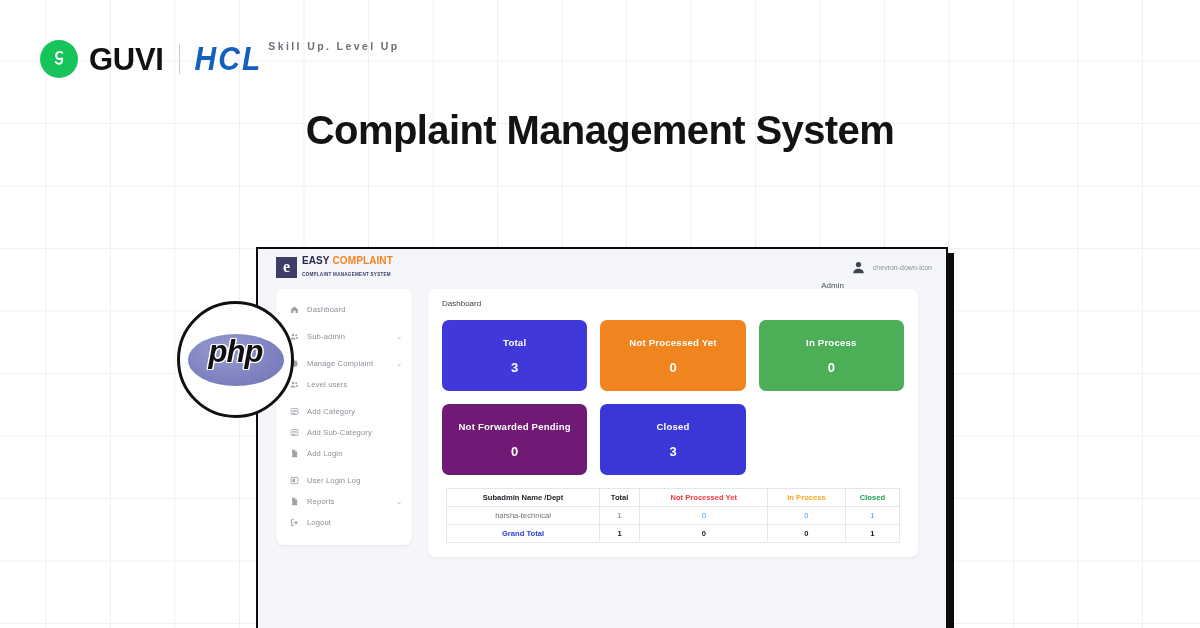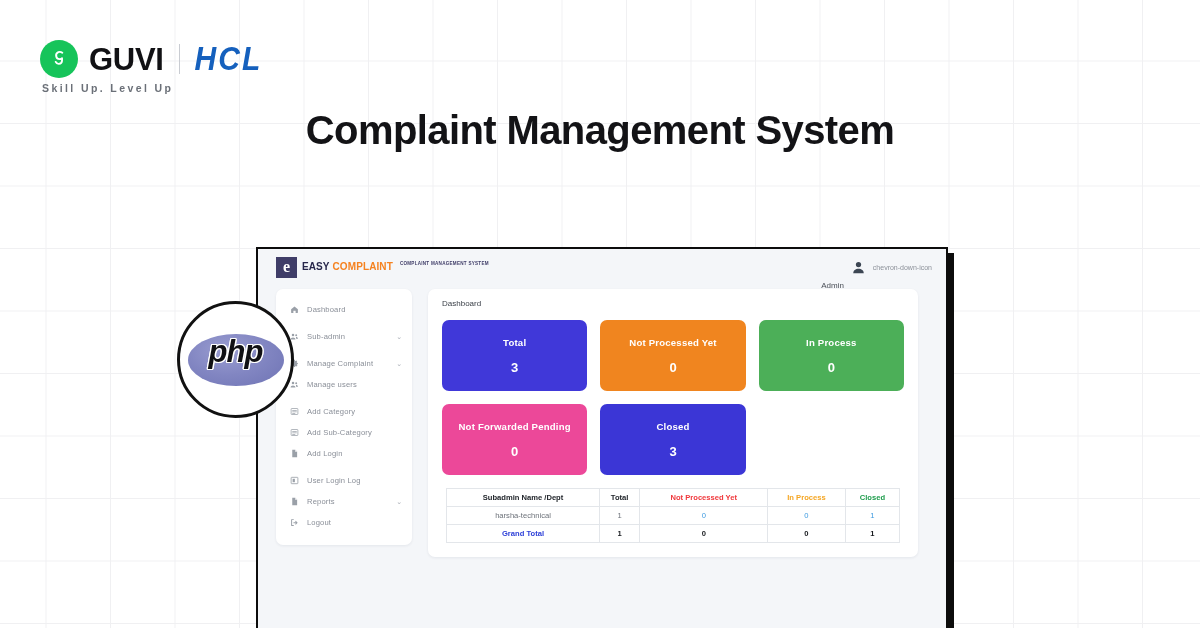--- a/index.html
+++ b/index.html
@@ -29,21 +29,21 @@
   }
 
   .stage { position: absolute; inset: 0; z-index: 1; }
 
   
   .brandbar {
     position: absolute;
     left: 40px;
     top: 40px;
     display: flex;
-    flex-direction: column;
+    flex-direction: row;
     gap: 4px;
   }
   .brand-row { display: flex; align-items: center; gap: 11px; }
   .guvi-mark {
     width: 38px; height: 38px; border-radius: 50%;
     background: #16c45a;
     display: flex; align-items: center; justify-content: center;
     flex: none;
   }
   .guvi-mark svg { display: block; }
@@ -149,21 +149,21 @@
     width: 21px; height: 21px;
     background: #3f3d68;
     display: flex; align-items: center; justify-content: center;
     flex: none;
   }
   .ec-glyph span {
     color: #fff; font-size: 16px; font-weight: 700;
     font-family: "Liberation Serif", serif;
     line-height: 1;
   }
-  .ec-txt { display: flex; flex-direction: row; gap: 7px; }
+  .ec-txt { display: flex; flex-direction: column; gap: 7px; }
   .ec-title { font-size: 10px; font-weight: 700; letter-spacing: 0.1px; line-height: 1; }
   .ec-title .w1 { color: #26264a; }
   .ec-title .w2 { color: #f58220; }
   .ec-sub {
     font-size: 4.6px; color: #3f3d68; letter-spacing: 0.25px;
     font-weight: 700; line-height: 1;
   }
   .app-top-right {
     margin-left: auto;
     display: flex; align-items: center; gap: 7px;
@@ -330,21 +330,21 @@
             <span class="lbl">Manage Complaint</span>
             <span class="chev">⌄</span>
           </div>
           <div class="nav-item">
             <svg class="ico" viewBox="0 0 24 24" fill="currentColor" aria-hidden="true">
               <circle cx="8" cy="8" r="3.3"></circle>
               <circle cx="16.5" cy="8.5" r="2.6"></circle>
               <path d="M1.5 20c0-3.6 2.9-5.6 6.5-5.6s6.5 2 6.5 5.6z"></path>
               <path d="M16 13.5c3 0 5.5 1.7 5.5 4.5H16z"></path>
             </svg>
-            <span class="lbl">Manage users</span>
+            <span class="lbl">Level users</span>
           </div>
           <div class="nav-gap"></div>
           <div class="nav-item">
             <svg class="ico" viewBox="0 0 24 24" fill="currentColor" aria-hidden="true">
               <rect x="3" y="4" width="18" height="16" rx="1.6" fill="none" stroke="currentColor" stroke-width="2"></rect>
               <rect x="6" y="8" width="12" height="1.9"></rect>
               <rect x="6" y="12" width="12" height="1.9"></rect>
               <rect x="6" y="16" width="8" height="1.9"></rect>
             </svg>
             <span class="lbl">Add Category</span>
@@ -402,21 +402,21 @@
               <div class="stat" style="background: rgb(240, 133, 31);">
                 <span class="t">Not Processed Yet</span>
                 <span class="v">0</span>
               </div>
               <div class="stat" style="background: rgb(76, 175, 88);">
                 <span class="t">In Process</span>
                 <span class="v">0</span>
               </div>
             </div>
           <div class="cards row2" id="cards-row2">
-              <div class="stat" style="background: #ec4899;">
+              <div class="stat" style="background: #701a75;">
                 <span class="t">Not Forwarded Pending</span>
                 <span class="v">0</span>
               </div>
               <div class="stat" style="background: rgb(59, 54, 214);">
                 <span class="t">Closed</span>
                 <span class="v">3</span>
               </div>
               <div class="spacer"></div>
             </div>
 

